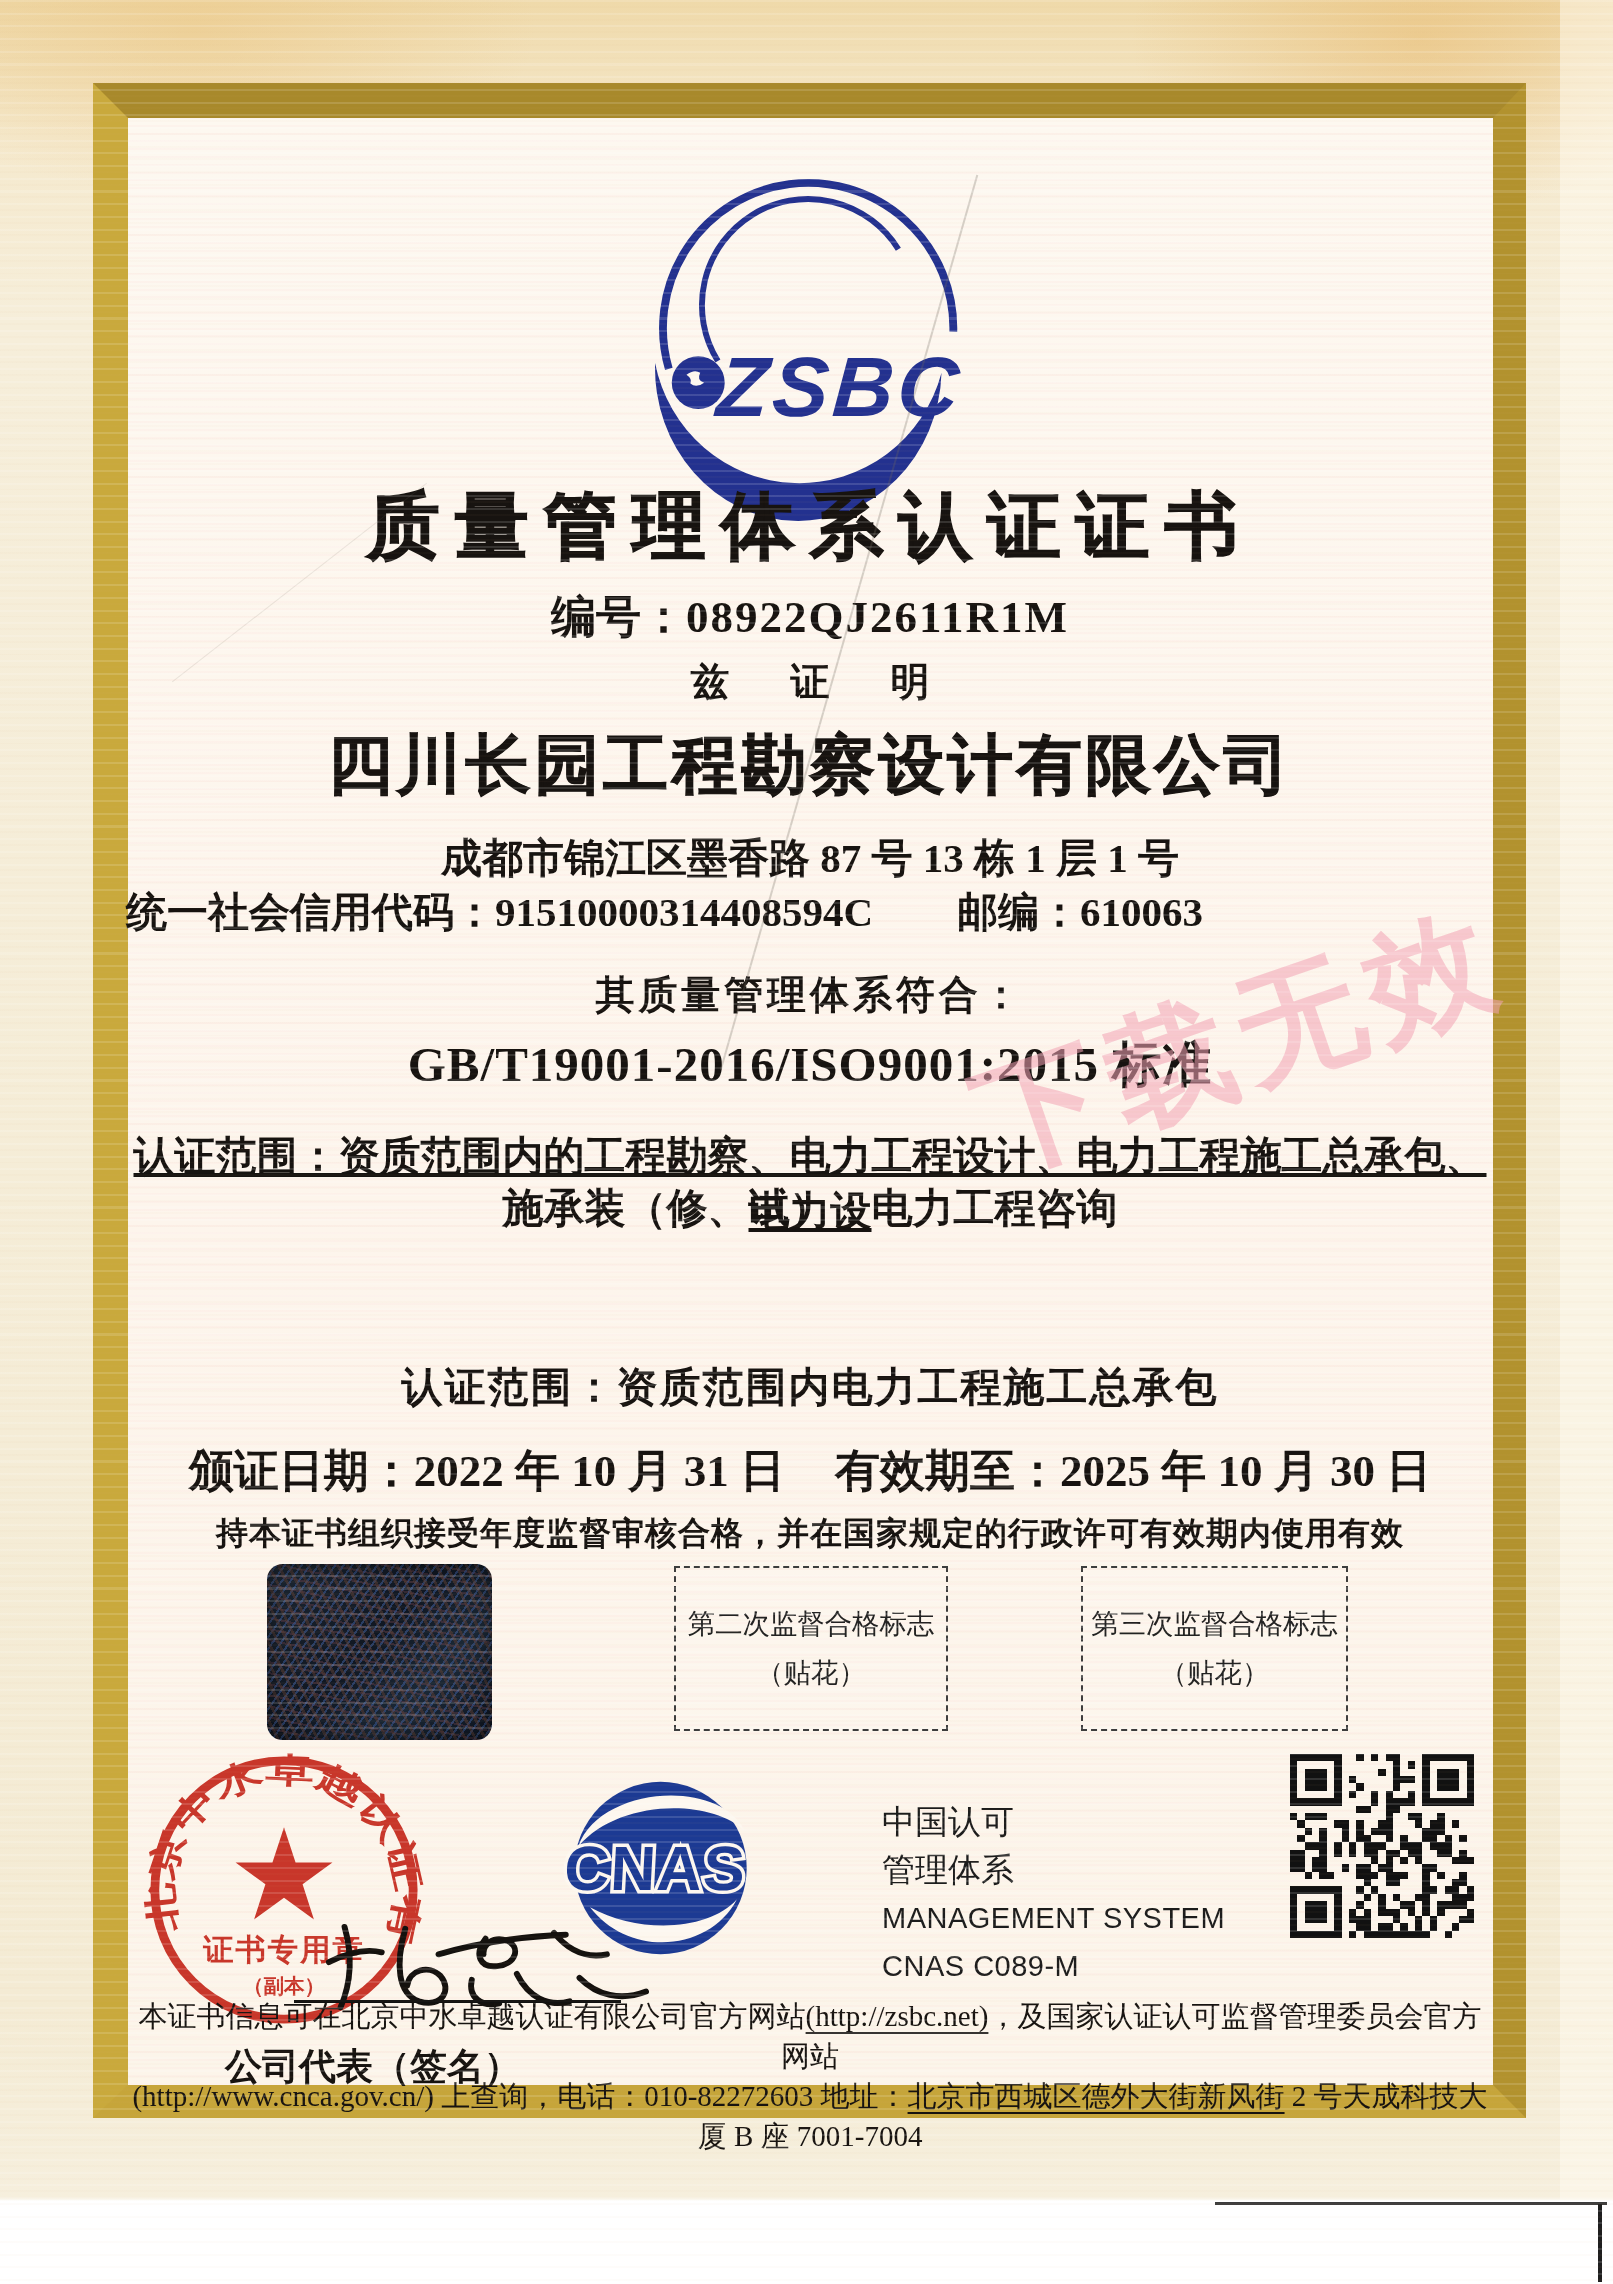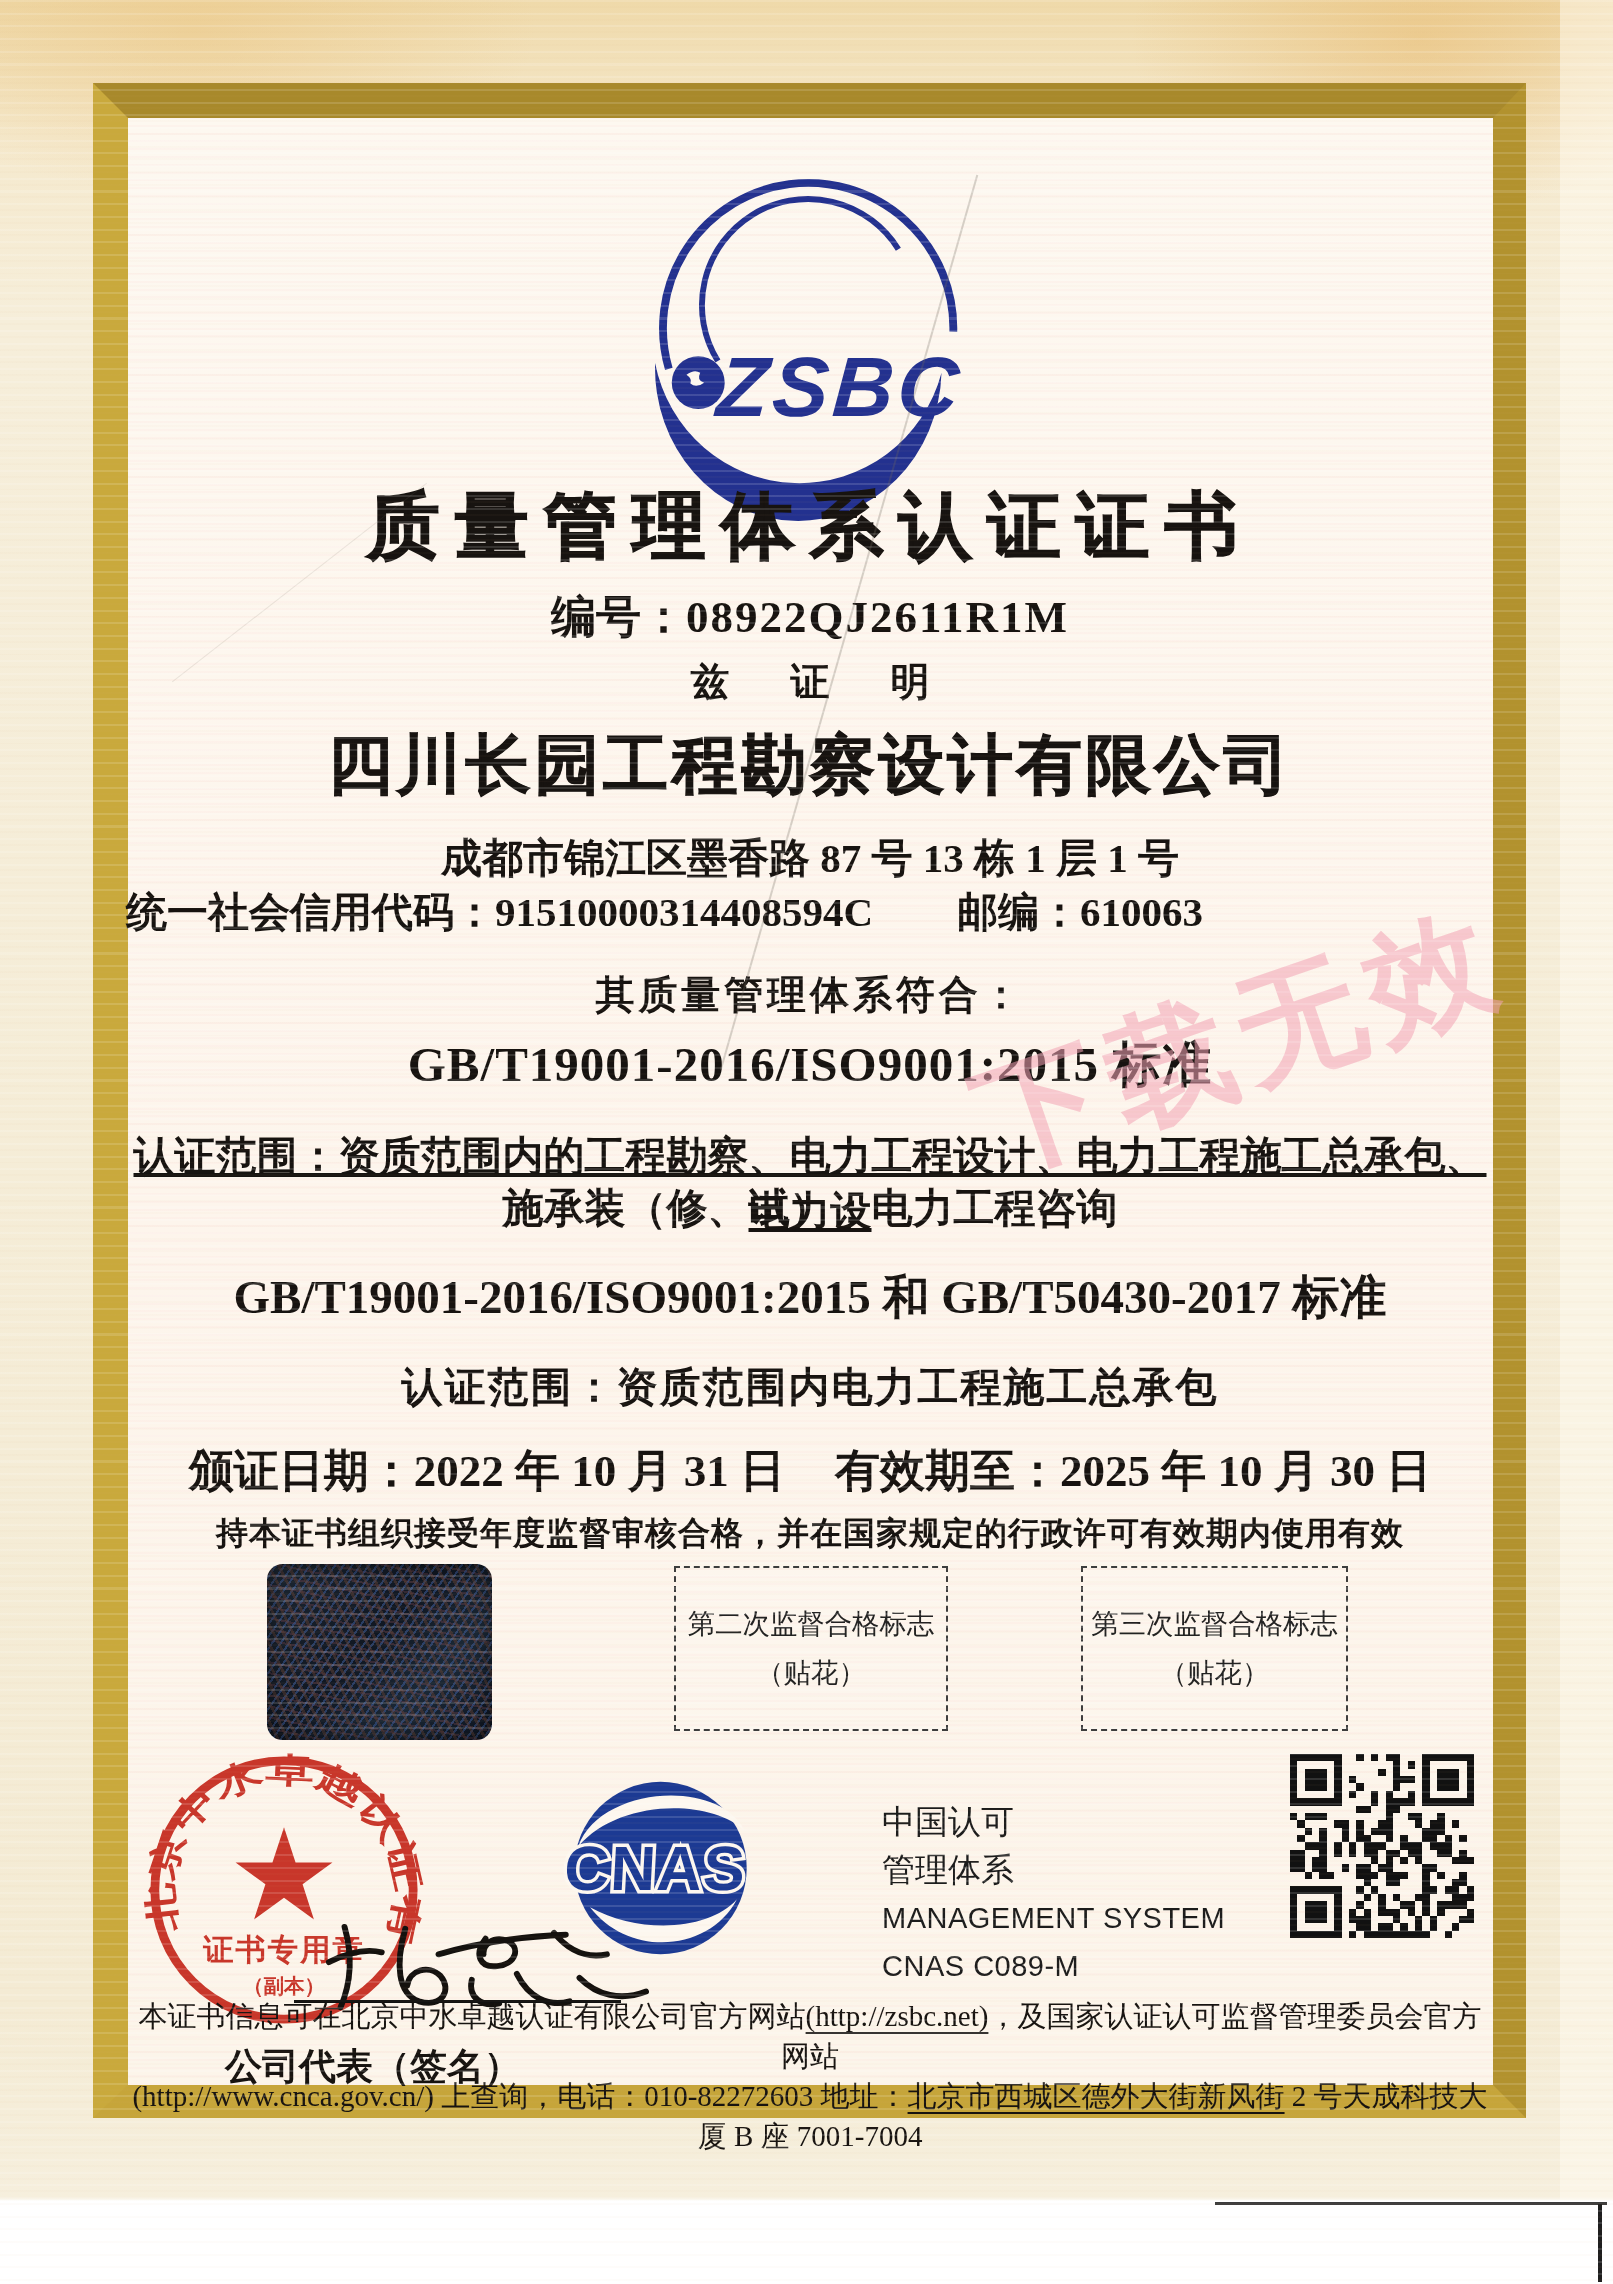--- a/index.html
+++ b/index.html
@@ -101,21 +101,20 @@
     <span><span>邮编：</span><span>610063</span></span>
   </div>
 
   <div class="abs ctr conform hei b">其质量管理体系符合：</div>
 
   <div class="abs ctr std1 song b">GB/T19001-2016/ISO9001:2015 标准</div>
 
   <div class="abs ctr scope1a hei b">认证范围：资质范围内的工程勘察、电力工程设计、电力工程施工总承包、电力设</div>
   <div class="abs ctr scope1b hei b">施承装（修、试）；电力工程咨询</div>
 
-  <div class="abs ctr std2 song b">GB/T19001-2016/ISO9001:2015 和 GB/T50430-2017 标准</div>
 
   <div class="abs ctr scope2 hei b">认证范围：资质范围内电力工程施工总承包</div>
 
   <div class="abs ctr dates hei b">
     <span><span>颁证日期：</span><span class="song">2022 年 10 月 31 日</span></span>
     <span><span>有效期至：</span><span class="song">2025 年 10 月 30 日</span></span>
   </div>
 
   <div class="abs ctr note hei b">持本证书组织接受年度监督审核合格，并在国家规定的行政许可有效期内使用有效</div>
 

